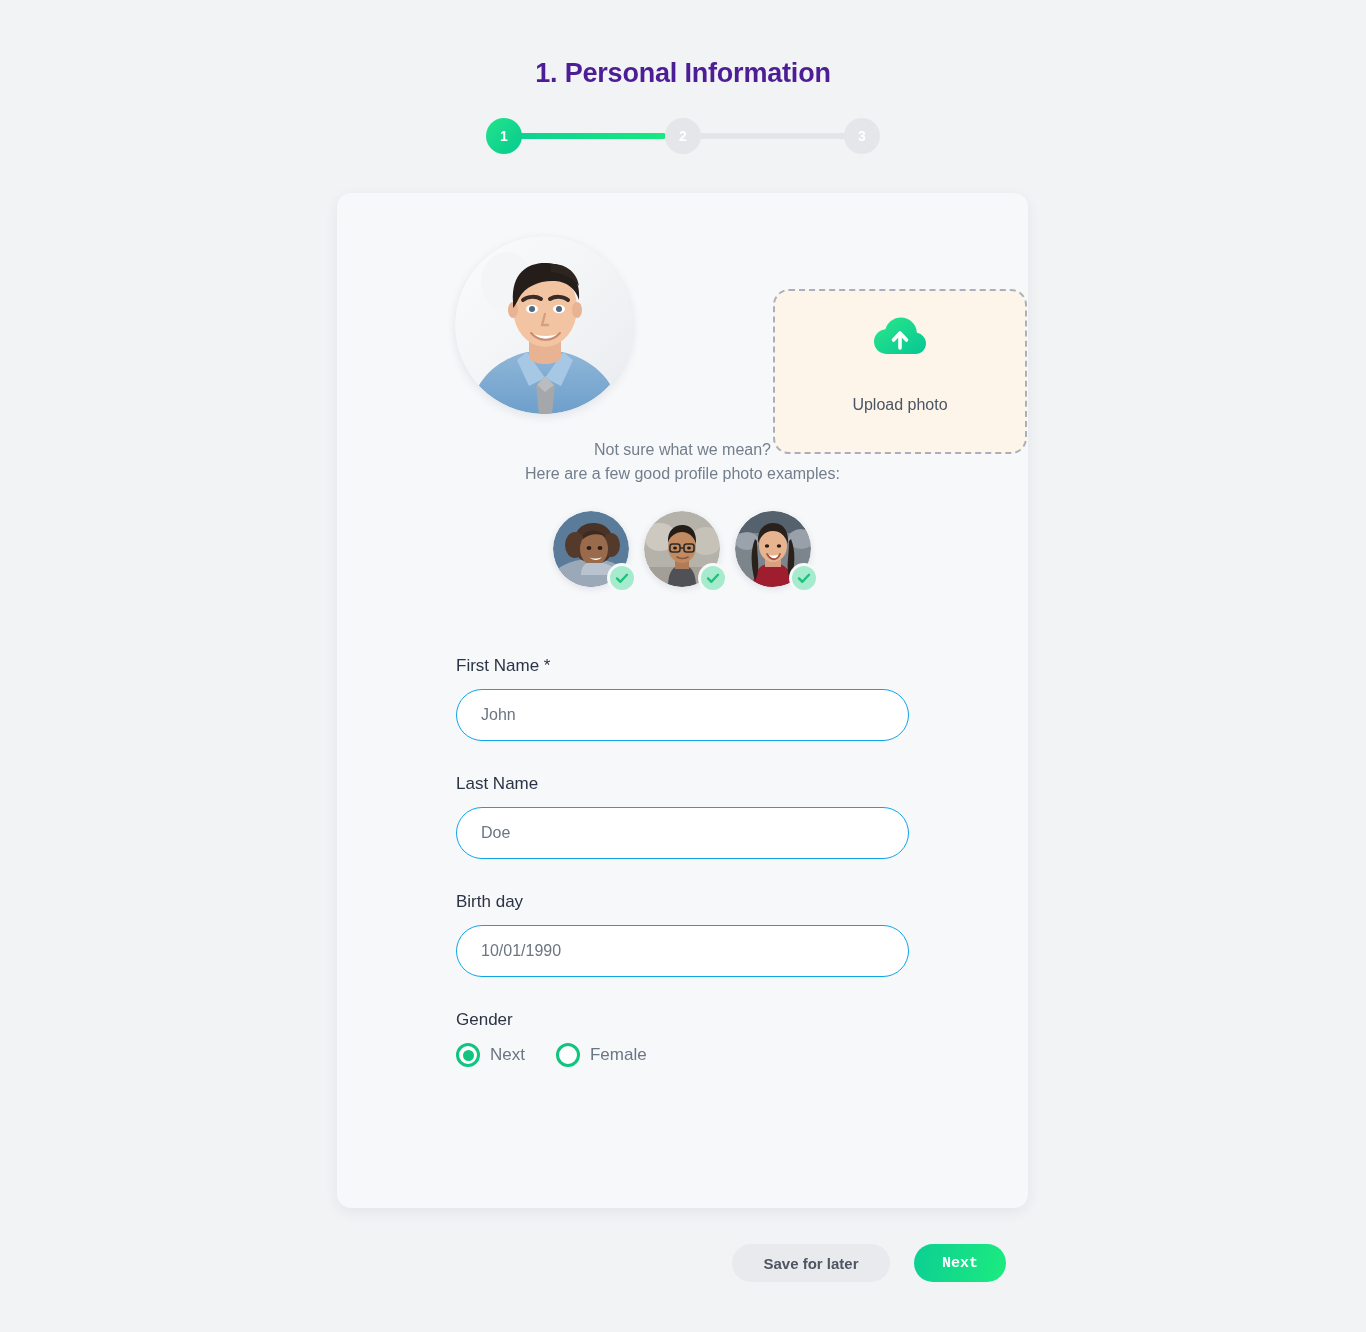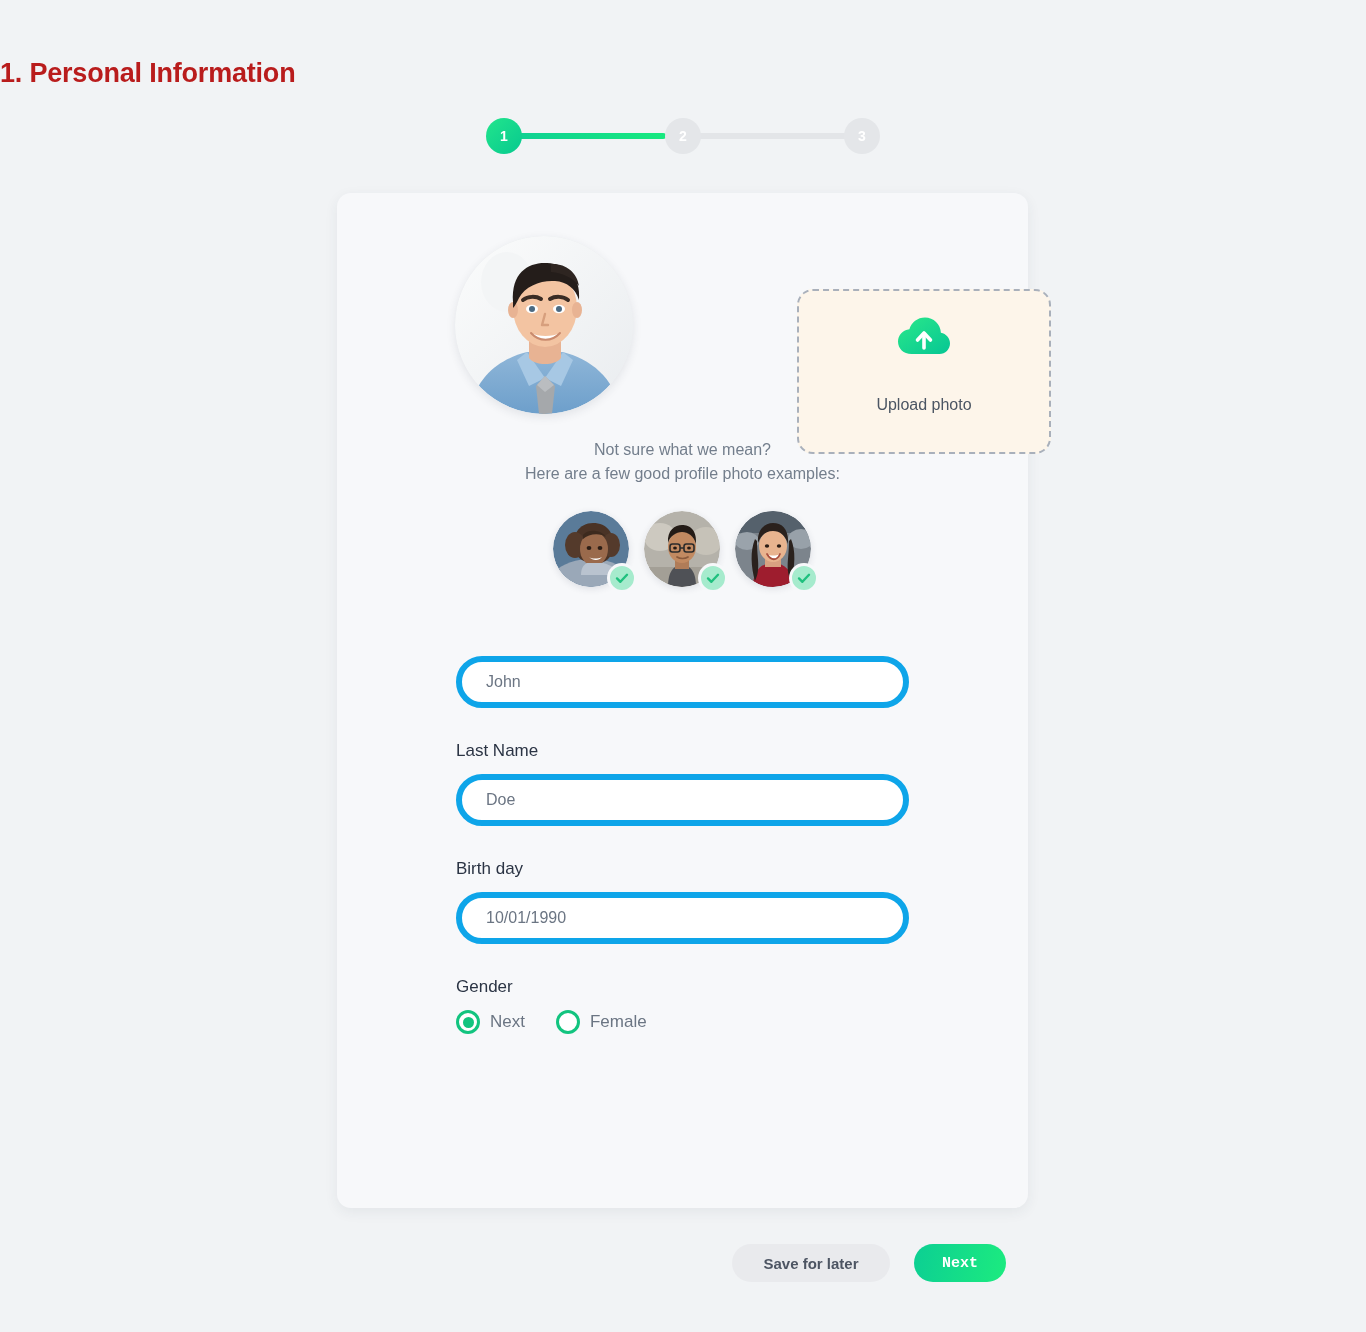--- a/index.html
+++ b/index.html
@@ -9,24 +9,24 @@
     background: #f1f3f5;
     font-family: "Liberation Sans", sans-serif;
     -webkit-font-smoothing: antialiased;
   }
   .page { position: relative; width: 1366px; height: 1332px; }
 
   
   .page-title {
     position: absolute;
     top: 58px; left: 0; width: 1366px;
-    text-align: left;
+    text-align: center;
     font-size: 27px;
     font-weight: bold;
-    color: #b91c1c;
+    color: #4c1d95;
     letter-spacing: -0.2px;
   }
 
   
   .stepper {
     position: absolute;
     top: 118px; left: 486px;
     width: 394px; height: 36px;
   }
   .stepper .track {
@@ -82,21 +82,20 @@
   }
   .avatar svg { display: block; width: 178px; height: 178px; }
 
   .upload-box {
     position: absolute;
     top: 53px; left: 318px;
     width: 254px; height: 165px;
     background: #fdf5ea;
     border: 2px dashed #a9b0bb;
     border-radius: 16px;
-    margin-left: 24px;
   }
   .upload-icon {
     position: absolute;
     top: 25px; left: 50%;
     margin-left: -27px;
     width: 54px; height: 42px;
   }
   .upload-label {
     position: absolute;
     top: 105px; left: 0; width: 100%;
@@ -152,21 +151,21 @@
   .field { margin-bottom: 33px; }
   .field:last-of-type { margin-bottom: 16px; }
   .field-label {
     font-size: 17px;
     color: #2b3444;
     margin-bottom: 13px;
   }
   .field-input {
     width: 453px; height: 52px;
     background: #ffffff;
-    border: 6px solid #0ea5e9;
+    border: 1px solid #0ea5e9;
     border-radius: 26px;
     font-family: "Liberation Sans", sans-serif;
     font-size: 16px;
     color: #6b7583;
     padding: 0 24px;
     outline: none;
   }
   .field-input::placeholder { color: #6b7583; }
 
   
@@ -420,20 +419,21 @@
             <path d="M3 8.4 L6.4 11.8 L13 4.8" stroke="#1fc07e" stroke-width="2.4" fill="none" stroke-linecap="round" stroke-linejoin="round"></path>
           </svg>
         </div>
       </div>
 
     </div>
 
     <div class="form">
 
       <div class="field">
+        <div class="field-label">First Name *</div>
         <input class="field-input" type="text" placeholder="John" style="">
       </div>
 
       <div class="field">
         <div class="field-label">Last Name</div>
         <input class="field-input" type="text" placeholder="Doe" style="">
       </div>
 
       <div class="field">
         <div class="field-label">Birth day</div>

